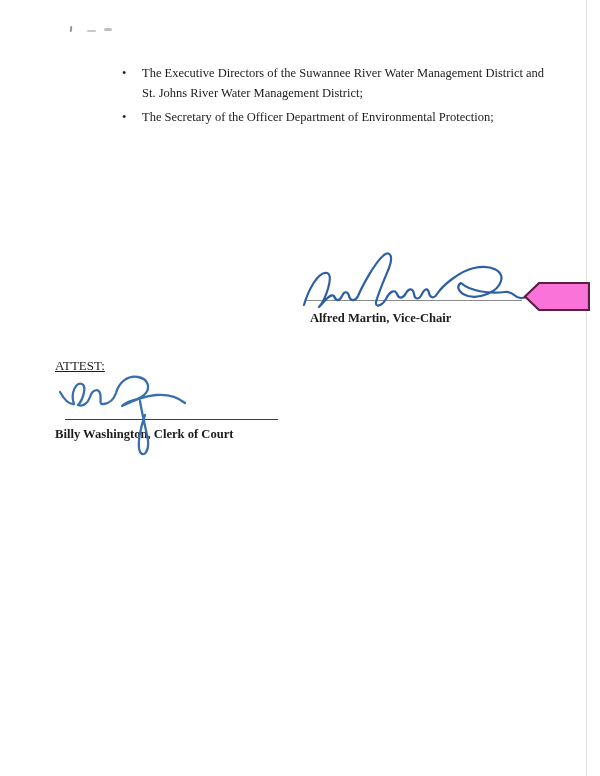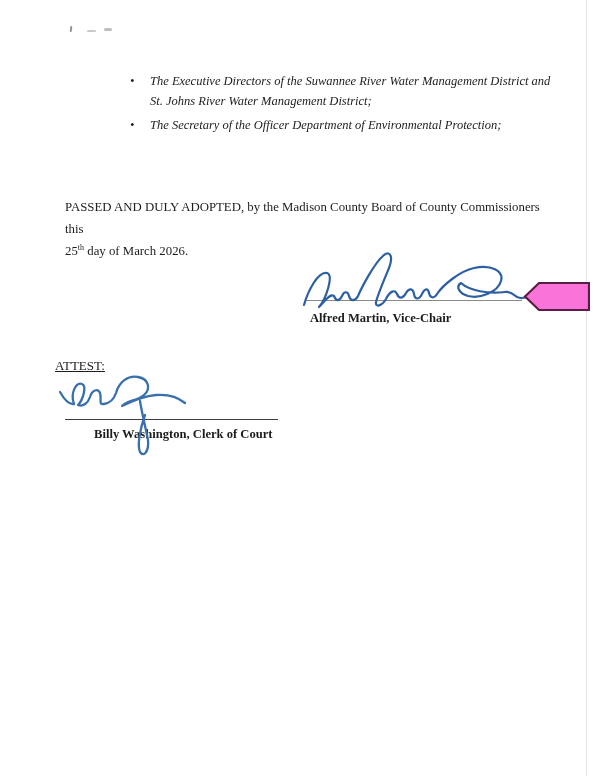--- a/index.html
+++ b/index.html
@@ -12,22 +12,22 @@
 
   
   .artifact { position:absolute; }
   .a1 { left:70px; top:26px; width:2px;  height:6px; background:#6f6f6f; opacity:.75; border-radius:1px; transform:rotate(6deg); }
   .a2 { left:87px; top:30px; width:9px;  height:2px; background:#c9c9c9; border-radius:1px; }
   .a3 { left:104px; top:28px; width:8px; height:3px; background:#bfbfbf; border-radius:2px; }
 
   
   .bullets {
     position:absolute; top:63px; left:122px; width:430px;
-    margin:8px; padding:0; list-style:none;
-    font-size:12.5px; line-height:20px;font-style:italic;
+    margin:0; padding:0; list-style:none;
+    font-size:12.5px; line-height:20px;
   }
   .bullets li {
     position:relative; padding-left:20px; margin-bottom:4px;
     white-space:pre-wrap;
   }
   .bullets li::before {
     content:"\2022"; position:absolute; left:0; top:0;
     font-size:12.5px; color:#1c1c1c;
   }
 
@@ -42,21 +42,21 @@
   .sig { position:absolute; pointer-events:none; z-index:3; }
   .sig-alfred { left:298px; top:249px; width:248px; height:62px; }
   .sig-billy  { left:52px;  top:374px; width:145px; height:90px; }
 
   .line { position:absolute; height:0; }
   .line-alfred { left:306px; top:300px; width:216px; border-top:1.6px solid #8a8a8a; }
   .line-billy  { left:65px;  top:419px; width:213px; border-top:1.6px solid #3e3e3e; }
 
   .name { position:absolute; font-size:12.6px;font-weight:bold; }
   .name-alfred { left:310px; top:311px; }
-  .name-billy  { left:55px;  top:427px;margin-left:39px; }
+  .name-billy  { left:55px;  top:427px; }
 
   .attest { position:absolute; left:55px; top:358px; font-size:13px;text-decoration:underline; }
 
   
   .arrow { position:absolute; left:523px; top:281px; width:67px; height:31px; z-index:4; cursor:pointer; }
 
   
   .page-edge { position:absolute; left:586px; top:0; width:1px; height:776px; background:#e2e2e2; }
 </style>
 </head>
@@ -67,22 +67,20 @@
   <div class="artifact a1"></div>
   <div class="artifact a2"></div>
   <div class="artifact a3"></div>
 
   <ul class="bullets">
     <li class="bullet-item">The Executive Directors of the Suwannee River Water Management District and
 St. Johns River Water Management District;</li>
     <li class="bullet-item">The Secretary of the Officer Department of Environmental Protection;</li>
   </ul>
 
-  <p class="adopted"><span>PASSED AND DULY ADOPTED, by the Madison County Board of County Commissioners this
-</span><span>25</span><sup>th</sup><span> day of March 2026.</span></p>
 
   <svg class="sig sig-alfred" viewBox="0 0 248 62" xmlns="http://www.w3.org/2000/svg">
     <path fill="none" stroke-width="2.2" stroke-linecap="round" stroke-linejoin="round" d="M6,56 C10,42 20,22 29,24 C36,26 28,50 21,58 C27,52 32,44 36,47 C38,52 41,53 44,47 C46,42 50,42 51,47 C52,52 57,53 60,47 C63,40 76,14 86,6 C93,1 95,9 91,19 C86,31 80,45 78,53 C77,59 84,57 88,50 C92,42 97,40 99,45 C101,50 105,50 108,44 C111,39 115,39 116,45 C117,51 121,51 124,45 C127,39 130,39 131,44 C132,49 136,50 139,45 C145,36 162,22 176,19 C193,15 206,22 203,32 C200,43 182,50 170,47 C160,44 158,37 163,34 C172,42 190,45 207,43 C218,42 215,50 224,49 C231,48 237,47 242,46" stroke="#2d5fa3"></path>
   </svg>
   <div class="line line-alfred"></div>
   <div class="name name-alfred">Alfred Martin, Vice-Chair</div>
 
   <svg class="arrow" viewBox="0 0 67 31" xmlns="http://www.w3.org/2000/svg">
     <path stroke-width="2.2" stroke-linejoin="miter" d="M66,2 L16,2 L2,15.5 L16,29 L66,29 Z" fill="#f973d8" stroke="#5a1e44"></path>
   </svg>

